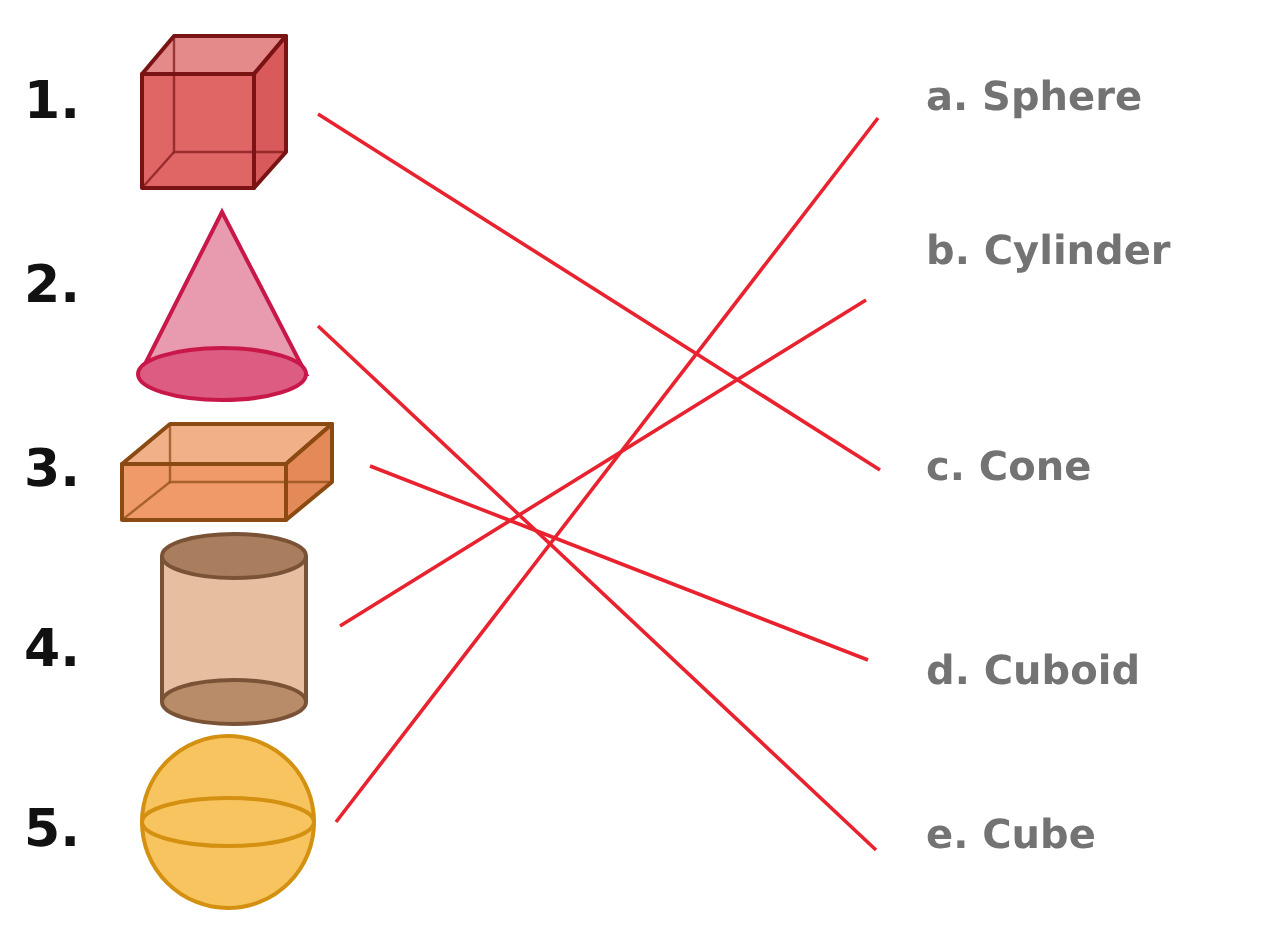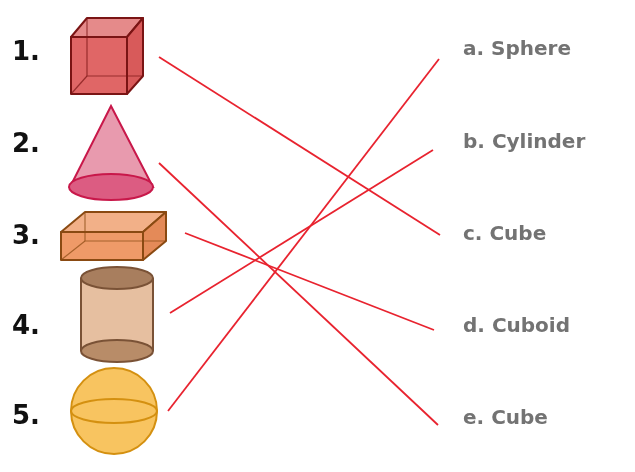--- a/index.html
+++ b/index.html
@@ -57,16 +57,16 @@
   </g>
 </svg>
 
 <div class="num" style="top:36px">1.</div>
 <div class="num" style="top:128px">2.</div>
 <div class="num" style="top:220px">3.</div>
 <div class="num" style="top:310px">4.</div>
 <div class="num" style="top:400px">5.</div>
 
 <div class="ans" style="top:36px">a. Sphere</div>
-<div class="ans" style="top:129px">b. Cylinder</div>
-<div class="ans" style="top:221px">c. Cube</div>
-<div class="ans" style="top:313px">d. Cuboid</div>
+<div class="ans" style="top:113px">b. Cylinder</div>
+<div class="ans" style="top:221px">c. Cone</div>
+<div class="ans" style="top:323px">d. Cuboid</div>
 <div class="ans" style="top:405px">e. Cube</div>
 
 </body></html>

